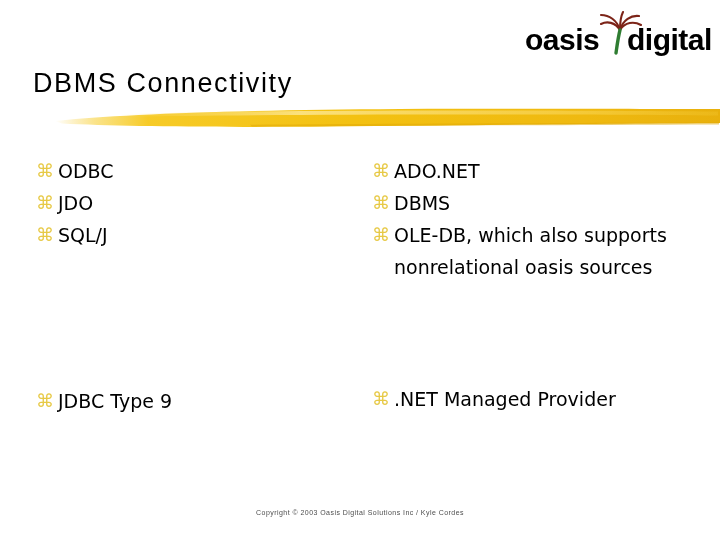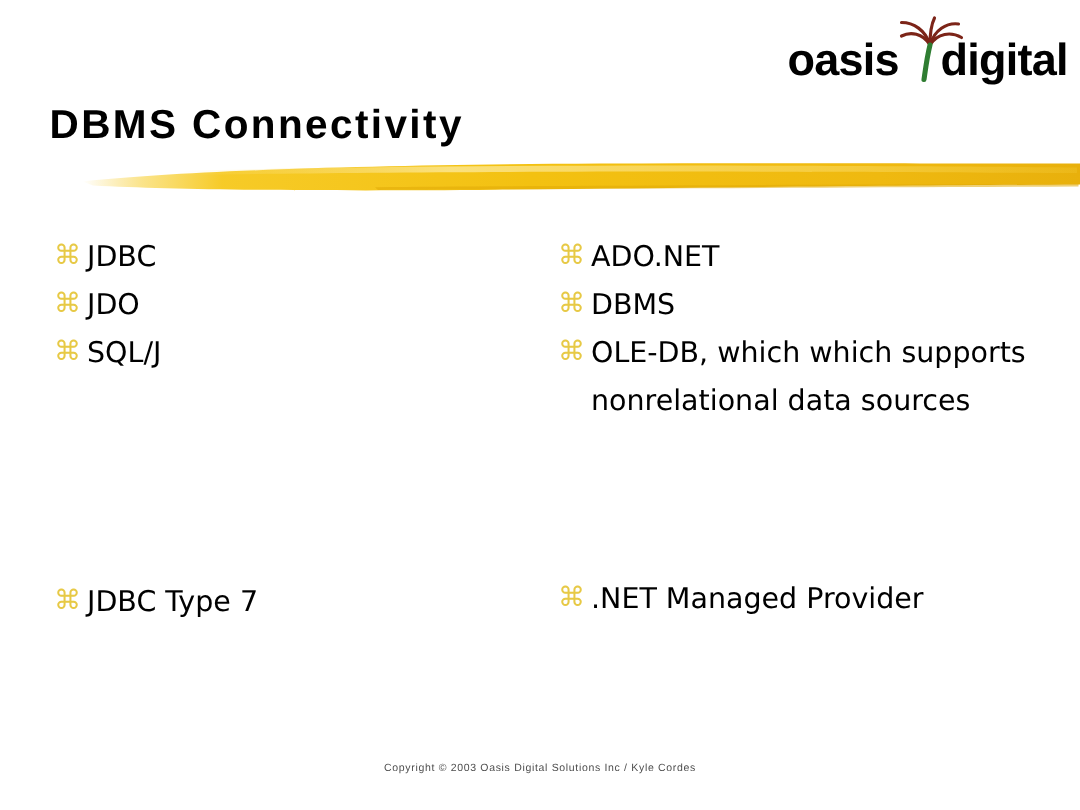--- a/index.html
+++ b/index.html
@@ -32,21 +32,21 @@
     top: 66px;
     width: 720px;
     height: 72px;
   }
   #slide-title {
     position: absolute;
     left: 33px;
     top: 0px;
     margin: 0;
     font-family: "Liberation Sans", sans-serif;
-    font-weight: bold;
+    font-weight: normal;
     font-size: 27px;
     letter-spacing: 1.6px;
     color: #000000;
     white-space: nowrap;
     line-height: 34px;
   }
   #title-underline {
     position: absolute;
     left: 0;
     top: 38px;
@@ -149,21 +149,21 @@
              L718 11.4 C 650 11, 560 10.4, 460 10.4
              C 320 10.4, 200 11.4, 125 12.6 Z" fill="url(#brushHi)"></path>
     <path d="M250 20.8 C 360 20, 520 19.2, 719 18.6 L719 20.4
              C 520 21.2, 360 22.2, 252 22.6 Z" fill="#E0A908" opacity="0.55"></path>
   </svg>
 </div>
 
 <div class="col" id="col-left-top">
   <div class="bullet-row">
     <span class="bullet-mark">⌘</span>
-    <span class="bullet-text">JDBC</span>
+    <span class="bullet-text">ODBC</span>
   </div>
   <div class="bullet-row">
     <span class="bullet-mark">⌘</span>
     <span class="bullet-text">JDO</span>
   </div>
   <div class="bullet-row">
     <span class="bullet-mark">⌘</span>
     <span class="bullet-text">SQL/J</span>
   </div>
 </div>
@@ -172,28 +172,28 @@
   <div class="bullet-row">
     <span class="bullet-mark">⌘</span>
     <span class="bullet-text">ADO.NET</span>
   </div>
   <div class="bullet-row">
     <span class="bullet-mark">⌘</span>
     <span class="bullet-text">DBMS</span>
   </div>
   <div class="bullet-row">
     <span class="bullet-mark">⌘</span>
-    <span class="bullet-text">OLE-DB, which which supports nonrelational data sources</span>
+    <span class="bullet-text">OLE-DB, which also supports nonrelational oasis sources</span>
   </div>
 </div>
 
 <div class="col" id="col-left-bot">
   <div class="bullet-row">
     <span class="bullet-mark">⌘</span>
-    <span class="bullet-text">JDBC Type 7</span>
+    <span class="bullet-text">JDBC Type 9</span>
   </div>
 </div>
 
 <div class="col" id="col-right-bot">
   <div class="bullet-row">
     <span class="bullet-mark">⌘</span>
     <span class="bullet-text">.NET Managed Provider</span>
   </div>
 </div>
 

